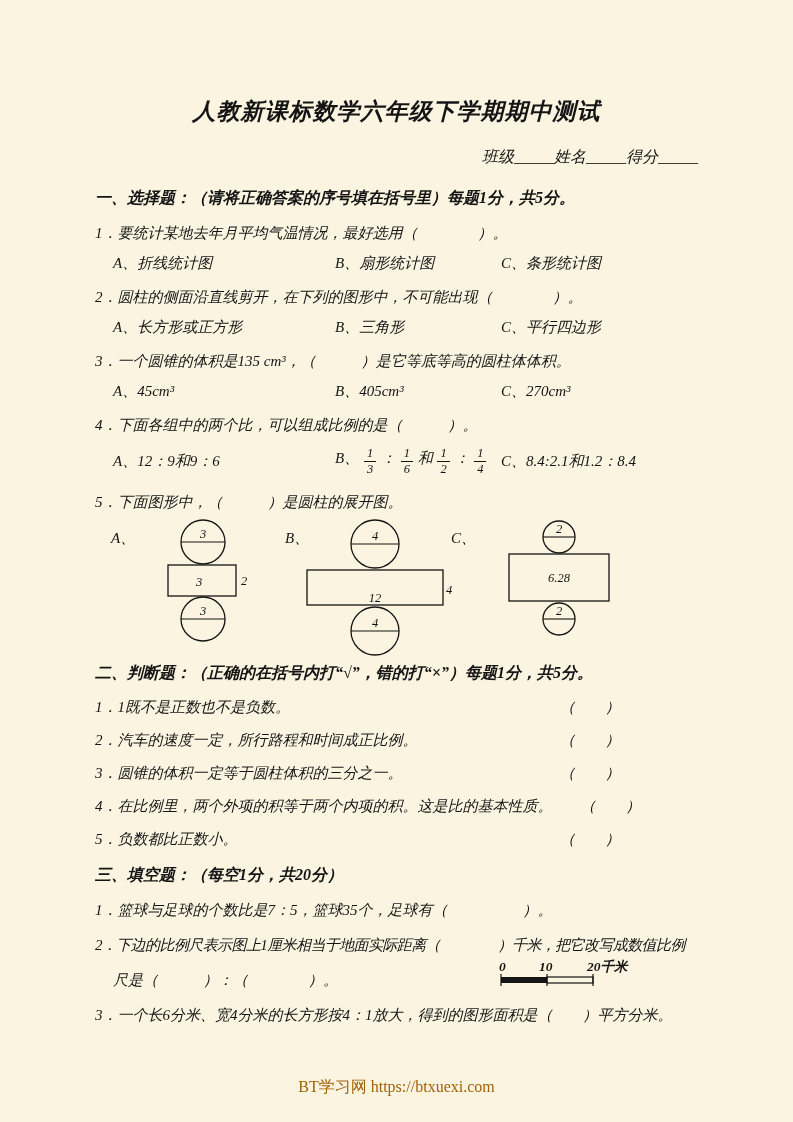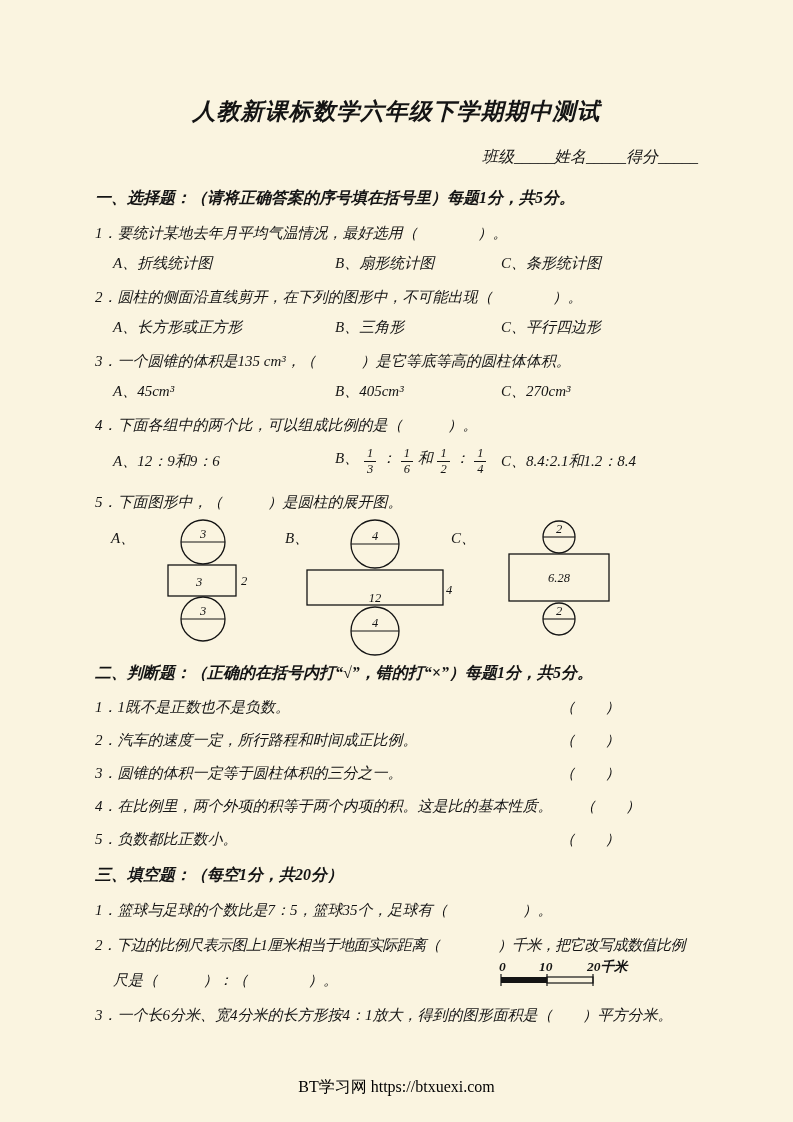--- a/index.html
+++ b/index.html
@@ -28,21 +28,21 @@
   .diagrow svg text{font-size:12.5px;fill:#141414;text-anchor:middle;font-family:"Liberation Serif",serif;}
   .judge{display:flex;font-size:15px;margin-top:14px;white-space:nowrap;gap:28px;}
   .judge .jb{margin-left:auto;margin-right:78px;}
   .fillq{position:relative;}
   .indent{padding-left:18px;}
   .scalebar{position:absolute;left:398px;top:-12px;}
   .scalebar text{font-size:13.5px;fill:#141414;font-family:"Liberation Serif",serif;font-weight:bold;text-anchor:start;}
   .sbf{fill:#141414;}
   .sbe{fill:#faf4e0;stroke:#141414;stroke-width:1.2;}
   .sbt{stroke:#141414;stroke-width:1.2;}
-  .footer{position:absolute;left:0;right:0;bottom:24px;text-align:center;font-size:16px;color:#000000;}
+  .footer{position:absolute;left:0;right:0;bottom:24px;text-align:center;font-size:16px;color:#a16207;}
 </style>
 </head>
 <body>
 
 <div class="page">
 
   <h1 class="title">人教新课标数学六年级下学期期中测试</h1>
   <div class="hdr">班级_____姓名_____得分_____</div>
 
   <h2 class="sec sec1">一、选择题：（请将正确答案的序号填在括号里）每题1分，共5分。</h2>

